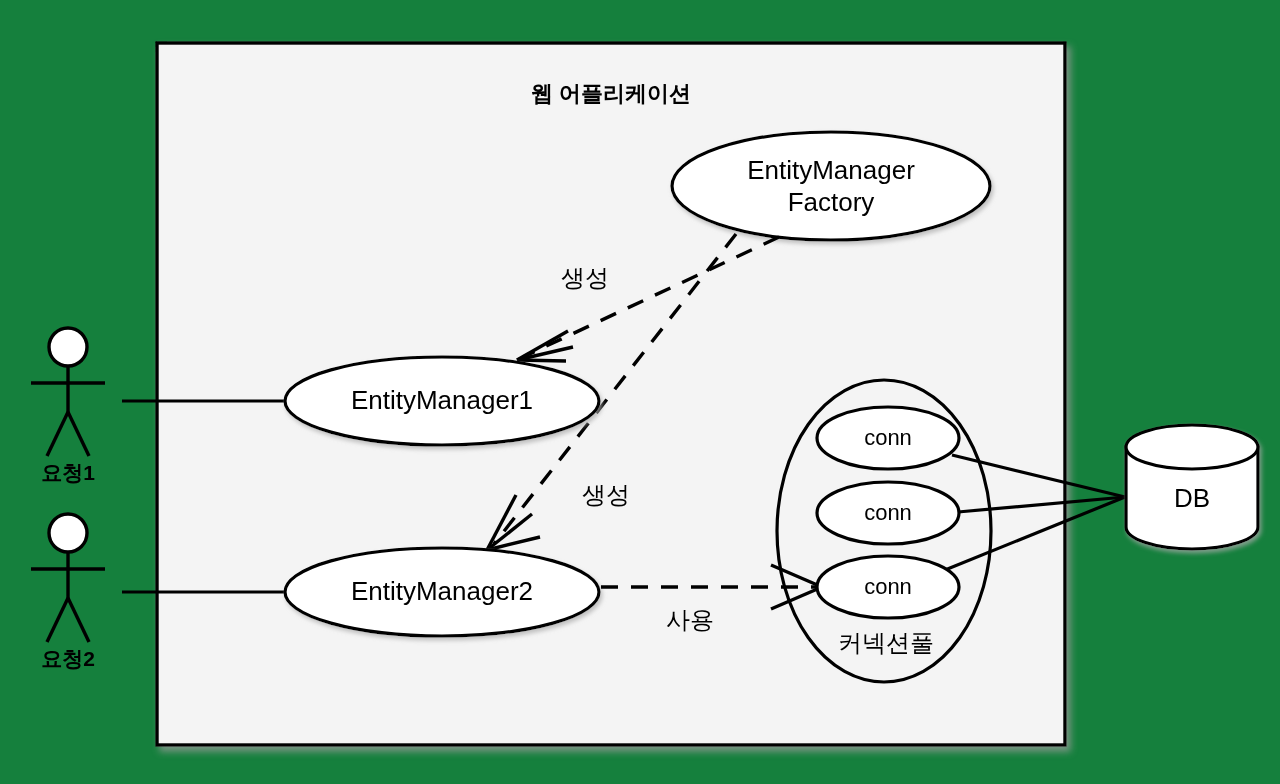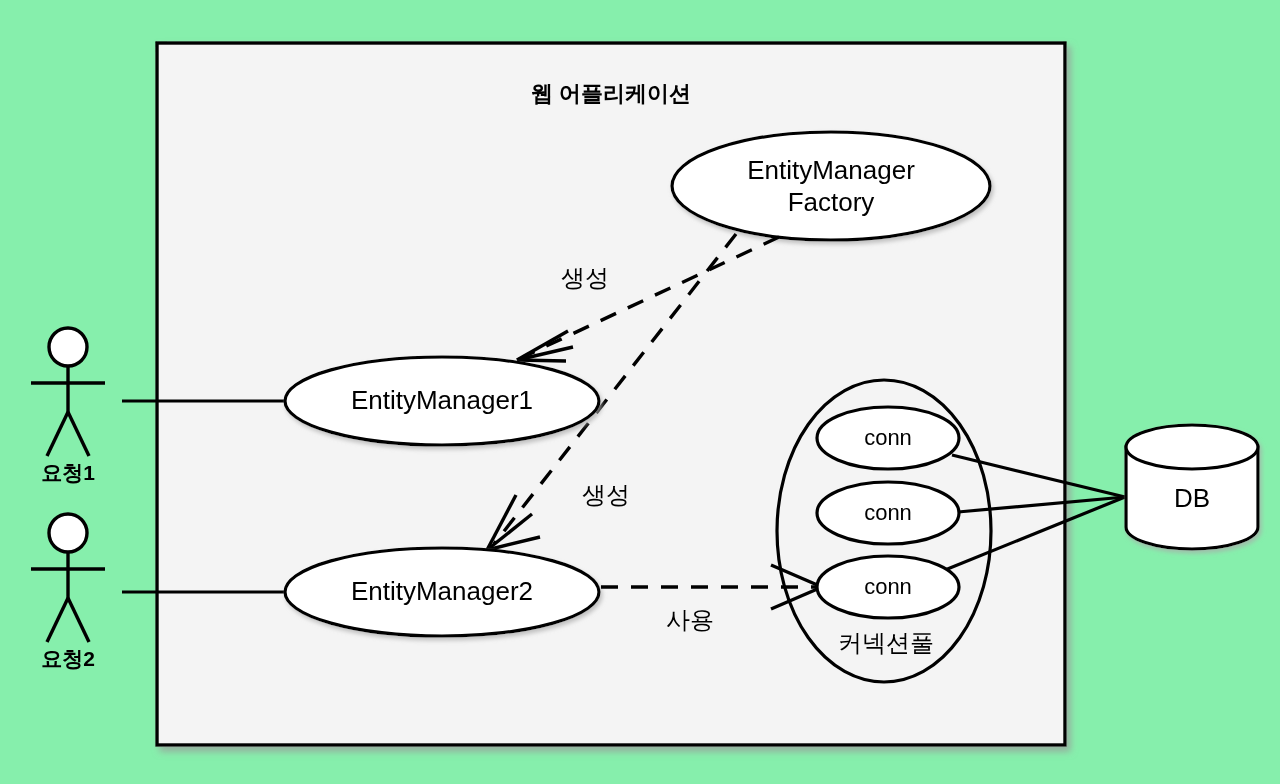--- a/index.html
+++ b/index.html
@@ -11,21 +11,21 @@
   body {
     width: 1280px;
     height: 784px;
     font-family: "Liberation Sans", "DejaVu Sans", sans-serif;
     overflow: hidden;
   }
   #canvas {
     position: relative;
     width: 1280px;
     height: 784px;
-    background: #86efac;
+    background: #15803d;
   }
   #diagram-svg {
     position: absolute;
     top: 0;
     left: 0;
     width: 1280px;
     height: 784px;
   }
   .node-label {
     font-family: "Liberation Sans", "DejaVu Sans", sans-serif;

